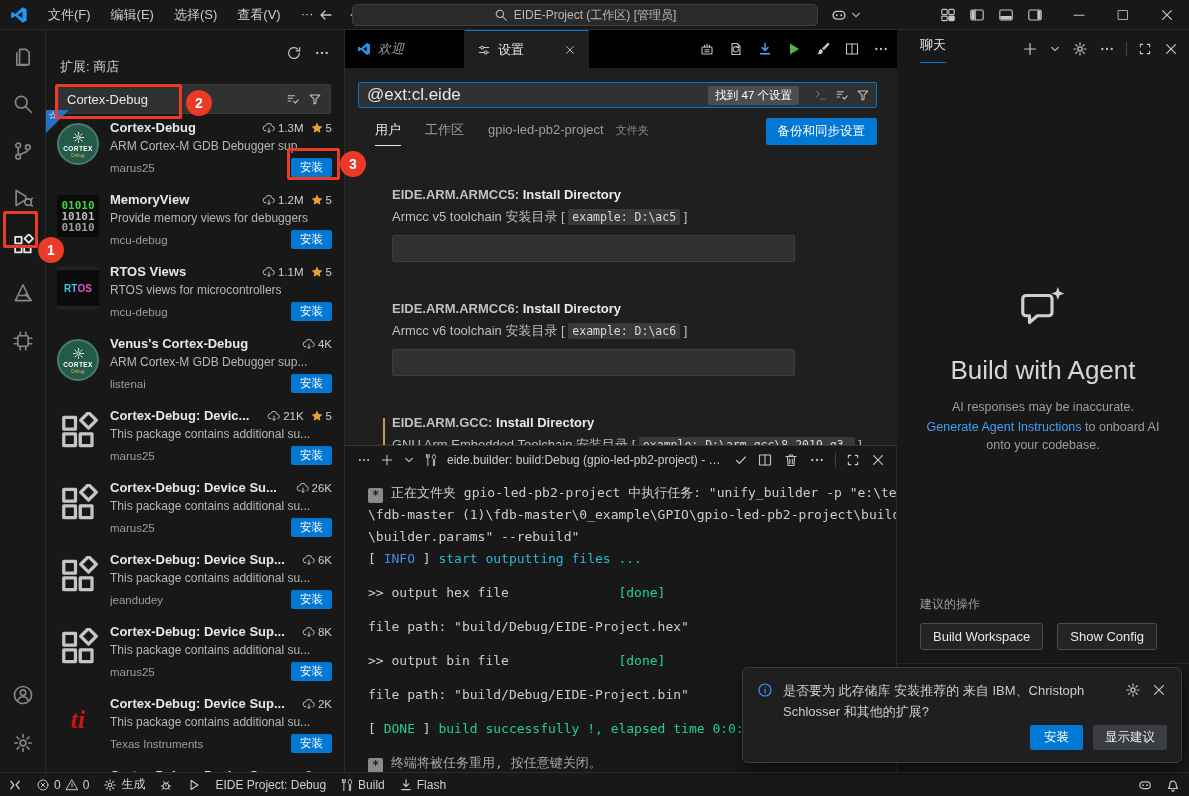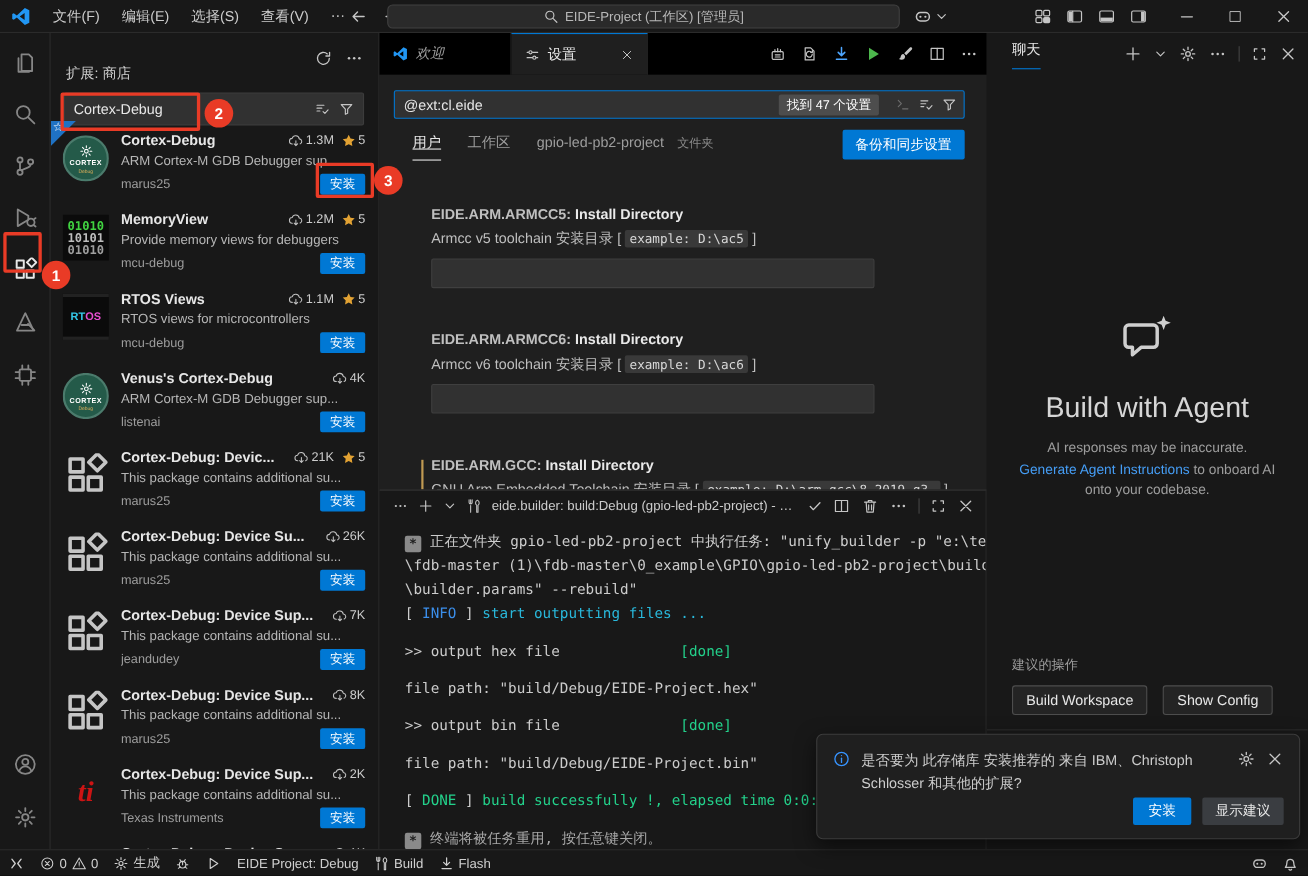--- a/index.html
+++ b/index.html
@@ -67,27 +67,27 @@
   
   .editor { position:absolute; left:345px; top:30px; width:552px; height:415px; background:#1f1f1f; }
   .tabsbar { position:relative; height:38px; background:#000000; display:flex; }
   .tab { display:flex; align-items:center; gap:7px; padding:0 12px; width:120px; font-size:13px; color:#9d9d9d; border-right:1px solid #222; }
   .tab.active { background:#1f1f1f; color:#e7e7e7; border-top:1px solid #0078d4; width:124px; }
   .tab .tab-label.preview { font-style:italic; }
   .tab .close { margin-left:auto; }
   .editor-toolbar { position:absolute; right:8px; top:0; height:38px; display:flex; align-items:center; gap:13px; }
   .settings { position:absolute; top:38px; left:0; right:0; bottom:0; background:#1f1f1f; overflow:hidden; }
   .set-search { position:absolute; left:13px; right:20px; top:14px; height:26px; background:#313131; border:1px solid #0078d4; border-radius:2px; display:flex; align-items:center; padding:0 6px 0 8px; }
-  .set-search input { flex:1; background:transparent; border:none; outline:none; color:#e7e7e7; font-size:13px; font-family:inherit; min-width:0; }
+  .set-search input { flex:1; background:transparent; border:none; outline:none; color:#e7e7e7; font-size:17px; font-family:inherit; min-width:0; }
   .set-badge { background:#4d4d4d; color:#fff; font-size:11.5px; padding:2px 7px; border-radius:2px; margin-right:8px; white-space:nowrap; }
   .set-search .ic { margin-left:7px; }
   .set-search .dim { opacity:.4; }
   .set-scopes { position:absolute; left:30px; top:50px; right:20px; height:30px; display:flex; align-items:center; gap:24px; font-size:13px; color:#9d9d9d; }
   .scope { padding-bottom:6px; border-bottom:1px solid transparent; white-space:nowrap; }
-  .scope.active { color:#e7e7e7; border-bottom-color:#e7e7e7;text-decoration:underline; }
+  .scope.active { color:#e7e7e7; border-bottom-color:#e7e7e7; }
   .scope .suffix { font-size:11px; color:#8a8a8a; margin-left:12px; }
   .sync-btn { position:absolute; right:20px; top:50px; background:#0078d4; border:none; color:#fff; font-size:12.5px; padding:5px 12px; border-radius:2px; font-family:inherit; cursor:pointer; }
   .set-body { position:absolute; top:119px; left:47px; right:20px; }
   .set-item { position:relative; margin-bottom:39px; }
   .set-item.modified::before { content:''; position:absolute; left:-9px; top:3px; bottom:0; width:2px; background:#c09a53; }
   .set-title { font-size:13px; font-weight:bold; }
   .set-title .pfx { color:#c0c0c0; } .set-title .nm { color:#e9e9e9; }
   .set-desc { margin-top:6px; font-size:13px; color:#bfbfbf; white-space:nowrap; }
   .set-desc code { font-family:"DejaVu Sans Mono",monospace; font-size:11.5px; background:#393939; color:#d8d8d8; padding:1px 4px; border-radius:2px; }
   .set-input { display:block; margin-top:9px; width:403px; height:27px; background:#313131; border:1px solid #3f3f3f; border-radius:2px; color:#e7e7e7; padding:0 8px; font-family:inherit; }
@@ -581,21 +581,21 @@
           </div>
           <div class="ext-row1">
             <span class="ext-name">Cortex-Debug: Device Sup...</span>
             <span class="ext-meta">
               <span class="ic">
                 <svg viewBox="0 0 16 16" fill="none" stroke="currentColor" stroke-width="1.1" stroke-linecap="round" stroke-linejoin="round">
                   <path d="M4.3 11.3a2.9 2.9 0 0 1-.2-5.8A3.8 3.8 0 0 1 11.5 6a2.7 2.7 0 0 1 .9 5.2"></path>
                   <path d="M8 8v5M6.2 11.2 8 13l1.8-1.8"></path>
                 </svg>
               </span>
-              <span>7K</span>
+              <span>6K</span>
             </span>
           </div>
           <div class="ext-desc">This package contains additional su...</div>
           <div class="ext-row3">
             <span class="ext-pub">jeandudey</span>
             <button class="install-btn">安装</button>
           </div>
         </div>
         <div class="ext-item">
           <div class="ext-icon">

